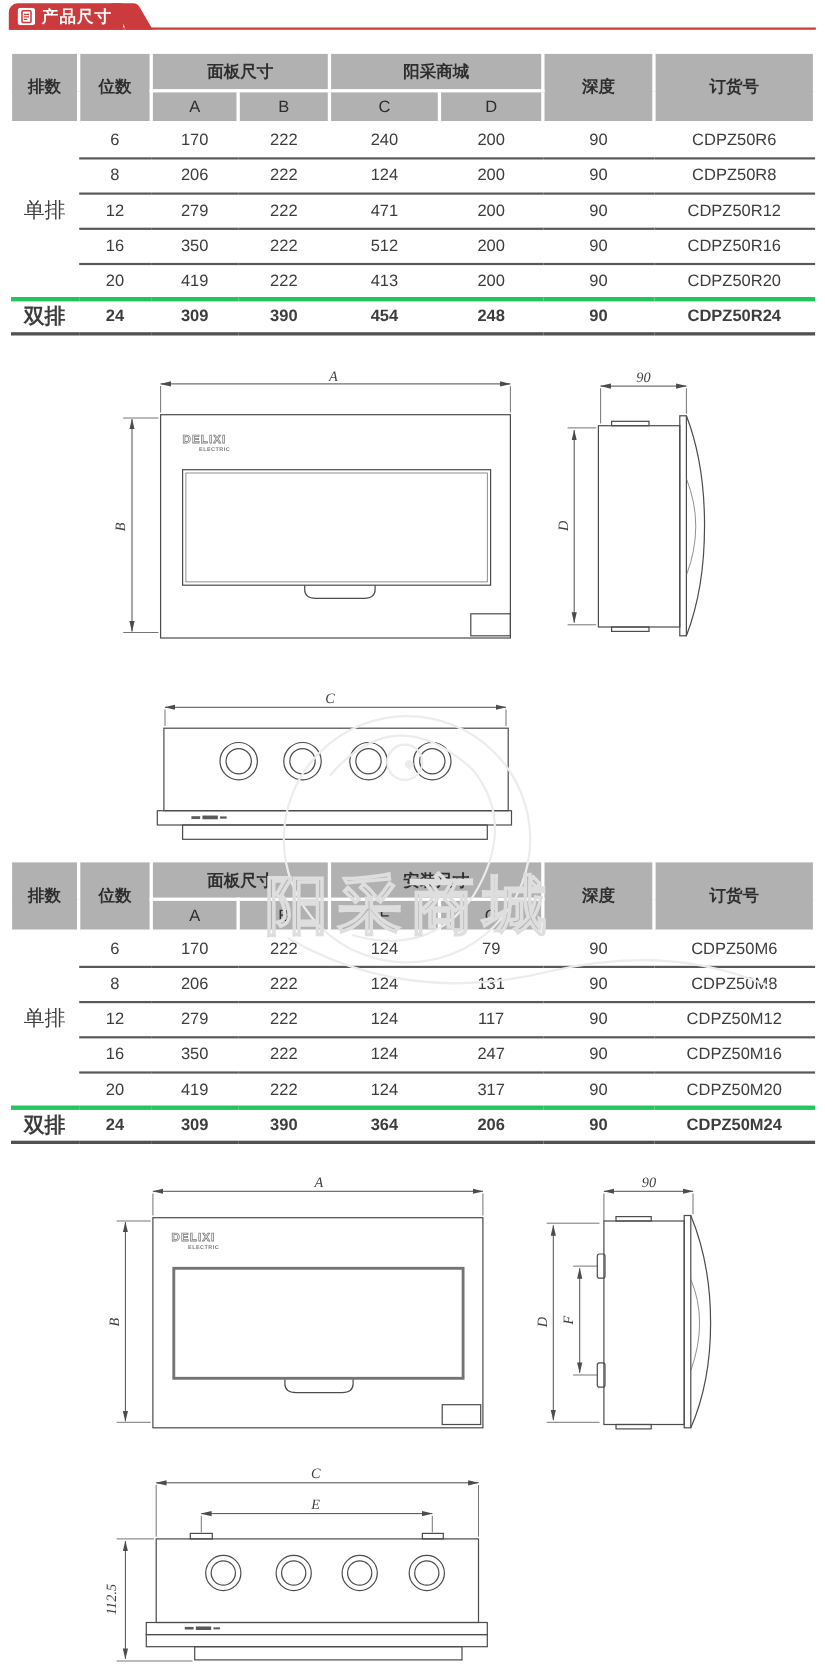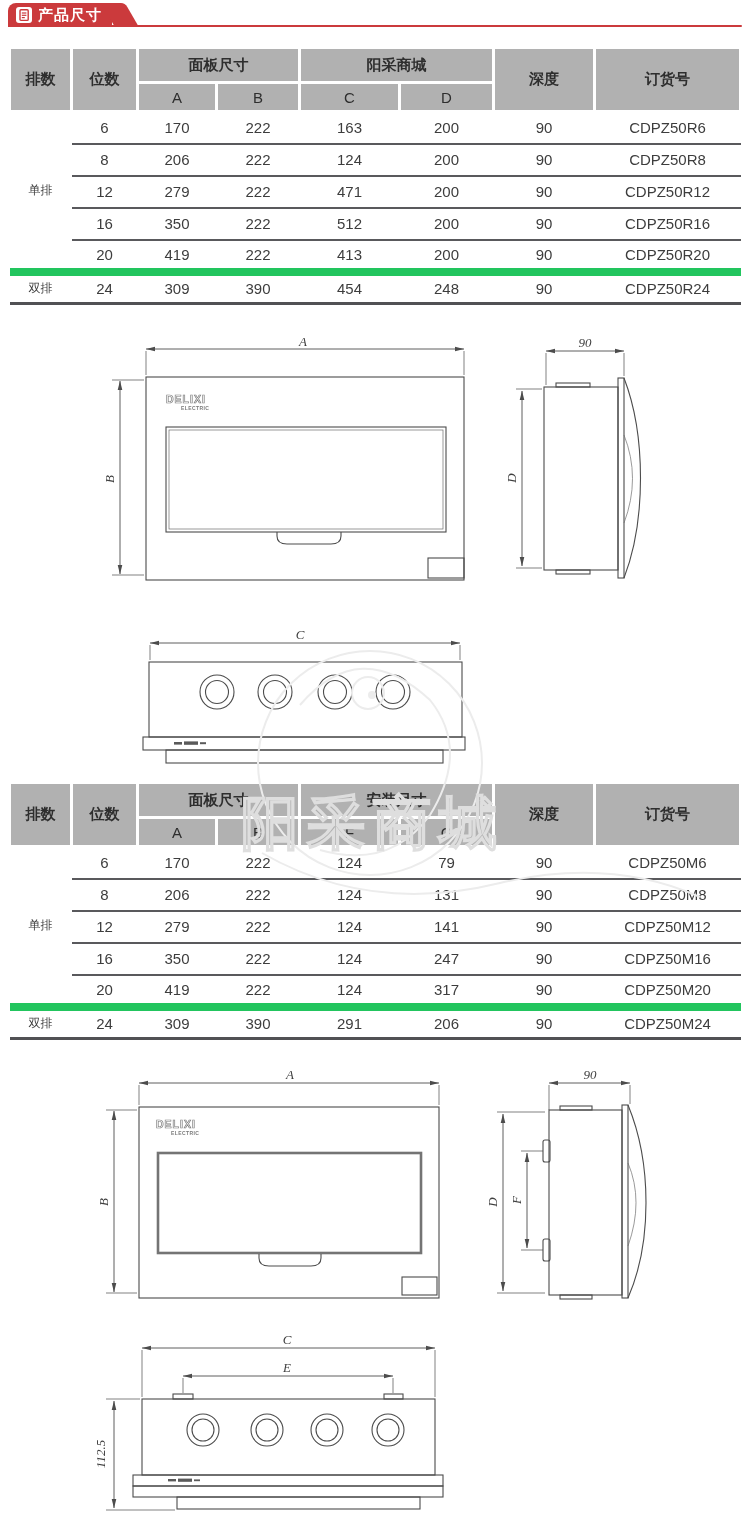--- a/index.html
+++ b/index.html
@@ -27,22 +27,22 @@
     color:#2e2e2e;text-align:center;padding:0;
   }
   .spec-table thead tr:first-child{height:35px;}
   .spec-table thead tr.sub{height:29px;}
   .spec-table thead tr.sub th{font-weight:400;font-size:15px;}
   .spec-table tbody tr{height:32px;}
   .spec-table tbody td{
     text-align:center;font-size:15px;color:#3d3d3d;padding:0;background:#fff;
   }
   .spec-table tbody tr.sep td{border-top:2px solid #59595c;}
-  .spec-table tbody tr.gsep td{border-top:8px solid #22c55e;border-bottom:3px solid #515154;}
-  .spec-table td.group{font-size:12px;color:#3d3d3d;}
+  .spec-table tbody tr.gsep td{border-top:4px solid #22c55e;border-bottom:3px solid #515154;font-weight:bold;}
+  .spec-table td.group{font-size:19px;color:#3d3d3d;}
   #table1{position:absolute;top:46px;left:8px;}
   #table2{position:absolute;top:781px;left:8px;}
   
   .drw{position:absolute;left:0;}
   #svg1{top:335px;} #svg2{top:605px;} #svg3{top:1058px;} #svg4{top:1330px;}
   .ln{stroke:#4c4c4c;fill:none;stroke-width:1.1;}
   .thin{stroke:#6e6e6e;fill:none;stroke-width:0.7;}
   .thick{stroke:#747474;fill:none;stroke-width:2.6;}
   .dl{stroke:#4c4c4c;fill:none;stroke-width:0.9;}
   .ext{stroke:#4c4c4c;fill:none;stroke-width:0.7;}
@@ -101,21 +101,21 @@
       <th>C</th>
       <th>D</th>
     </tr>
   </thead>
   <tbody>
     <tr>
       <td class="group" rowspan="5">单排</td>
       <td>6</td>
         <td>170</td>
         <td>222</td>
-        <td>163</td>
+        <td>240</td>
         <td>200</td>
         <td>90</td>
         <td>CDPZ50R6</td>
     </tr>
     <tr class="sep">
       <td>8</td>
         <td>206</td>
         <td>222</td>
         <td>124</td>
         <td>200</td>
@@ -289,21 +289,21 @@
         <td>124</td>
         <td>131</td>
         <td>90</td>
         <td>CDPZ50M8</td>
     </tr>
     <tr class="sep">
       <td>12</td>
         <td>279</td>
         <td>222</td>
         <td>124</td>
-        <td>141</td>
+        <td>117</td>
         <td>90</td>
         <td>CDPZ50M12</td>
     </tr>
     <tr class="sep">
       <td>16</td>
         <td>350</td>
         <td>222</td>
         <td>124</td>
         <td>247</td>
         <td>90</td>
@@ -316,21 +316,21 @@
         <td>124</td>
         <td>317</td>
         <td>90</td>
         <td>CDPZ50M20</td>
     </tr>
     <tr class="gsep">
       <td class="group">双排</td>
       <td>24</td>
         <td>309</td>
         <td>390</td>
-        <td>291</td>
+        <td>364</td>
         <td>206</td>
         <td>90</td>
         <td>CDPZ50M24</td>
     </tr>
   </tbody>
 </table>
 
 <svg id="svg3" class="drw" width="750" height="272" viewBox="0 0 750 272">
   <defs>
     <marker id="ar3" viewBox="0 0 10 6" refX="9.5" refY="3" markerWidth="11" markerHeight="7" orient="auto-start-reverse">

